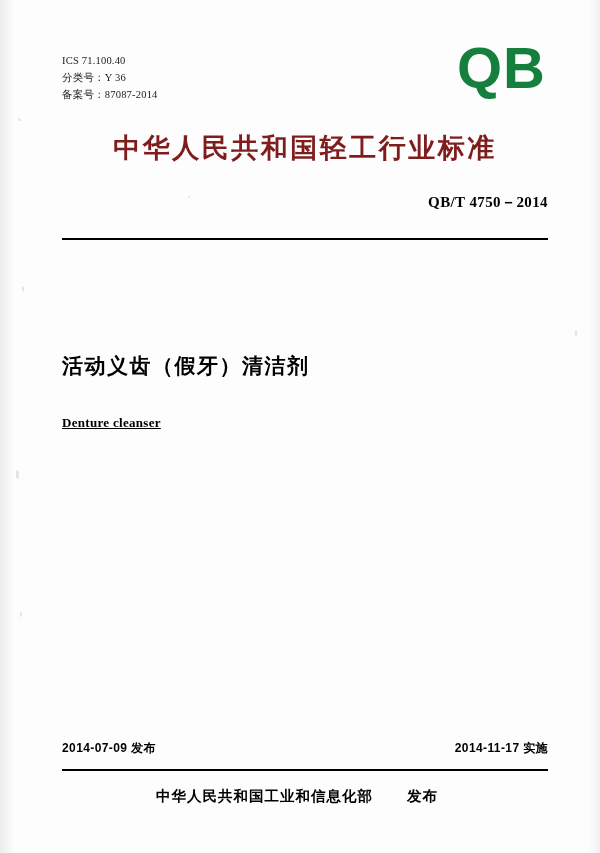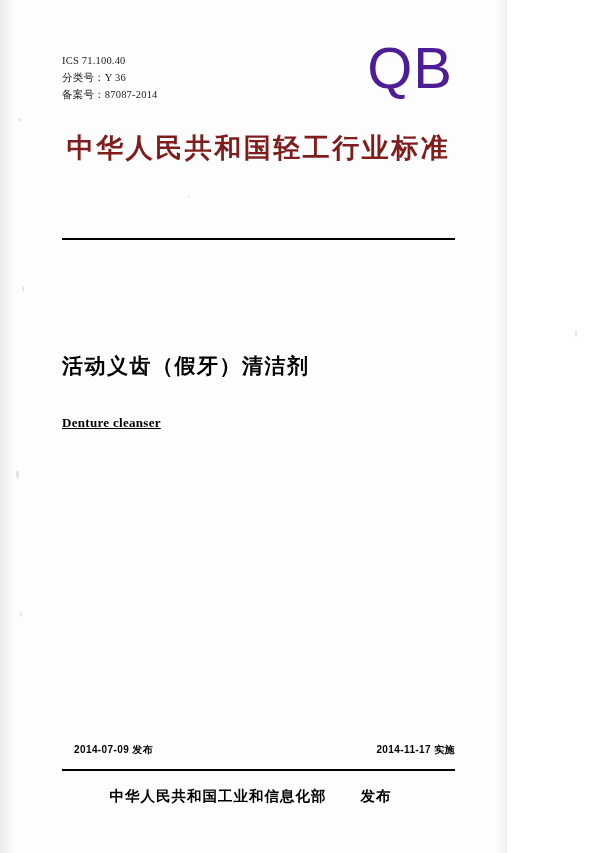--- a/index.html
+++ b/index.html
@@ -9,21 +9,21 @@
   body {
     width: 600px;
     height: 853px;
     background: #ffffff;
     font-family: "Liberation Sans", sans-serif;
     color: #000000;
     overflow: hidden;
   }
   .page {
     position: relative;
-    width: 507px;
+    width: 600px;
     height: 853px;
     background: #fdfdfd;
     box-sizing: border-box;
   }
   
   .page:before {
     content: "";
     position: absolute;
     left: 0; top: 0; bottom: 0;
     width: 14px;
@@ -59,25 +59,25 @@
     font-size: 10.5px;
     line-height: 1.62;
     letter-spacing: 0.2px;
     color: #1a1a1a;
   }
   .ics-block div {
     white-space: nowrap;
   }
   .qb-logo {
     font-family: "Liberation Sans", sans-serif;
-    font-weight: normal;
+    font-weight: bold;
     font-size: 58px;
     line-height: 0.95;
     letter-spacing: 1px;
-    color: #4c1d95;
+    color: #15803d;
     margin-top: -12px;
     margin-right: 2px;
   }
   .std-title {
     position: absolute;
     top: 130px;
     left: 0;
     right: 0;
     text-align: center;
     font-size: 27px;
@@ -128,25 +128,24 @@
     letter-spacing: 0.3px;
     text-decoration: underline;
   }
   .dates {
     position: absolute;
     bottom: 96px;
     left: 0;
     right: 0;
     display: flex;
     justify-content: space-between;
-    font-size: 10px;
+    font-size: 12px;
     font-weight: bold;
     letter-spacing: 0.4px;
     font-family: "Liberation Sans", sans-serif;
-    margin-left: 12px;
   }
   .bottom-rule {
     position: absolute;
     bottom: 82px;
     left: 0;
     right: 0;
     height: 2px;
     background: #000;
   }
   .publisher {
@@ -190,20 +189,21 @@
       <div class="ics-block">
         <div>ICS 71.100.40</div>
         <div>分类号：Y 36</div>
         <div>备案号：87087-2014</div>
       </div>
       <div class="qb-logo">QB</div>
     </div>
 
     <div class="std-title">中华人民共和国轻工行业标准</div>
 
+    <div class="std-code">QB/T 4750－2014</div>
 
     <div class="rule"></div>
 
     <div class="doc-title-cn">活动义齿（假牙）清洁剂</div>
 
     <div class="doc-title-en">Denture cleanser</div>
 
     <div class="dates">
       <div>2014-07-09 发布</div>
       <div>2014-11-17 实施</div>

